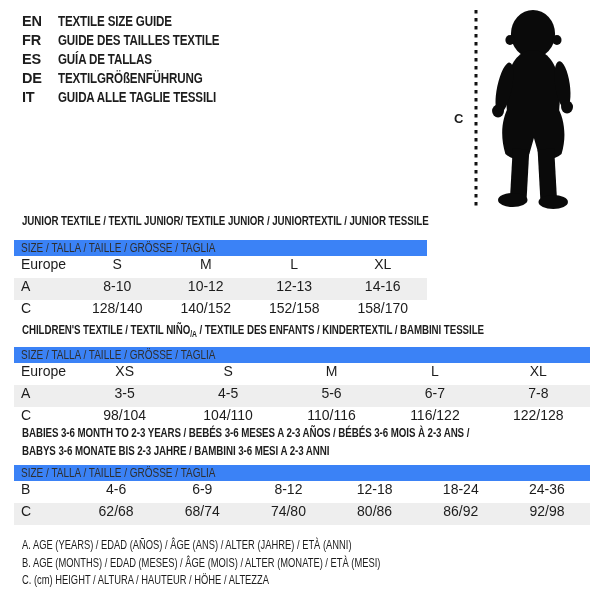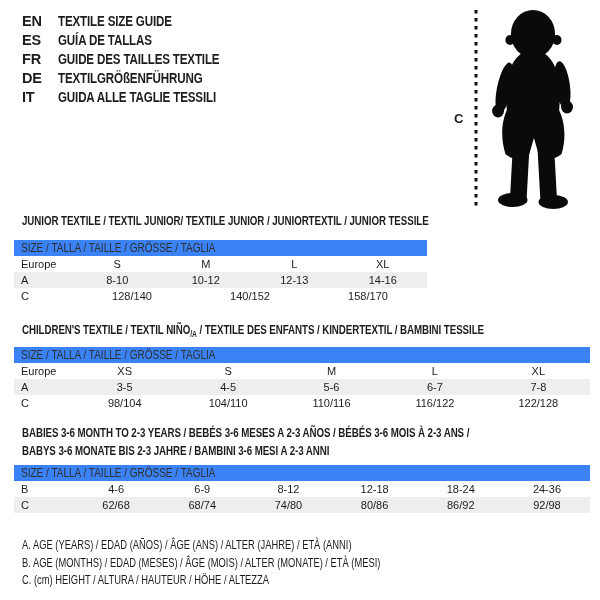--- a/index.html
+++ b/index.html
@@ -18,43 +18,43 @@
   .lang-code{display:inline-block;width:36px;}
 
   
   .figure{position:absolute;left:443px;top:2px;width:150px;height:212px;}
 
   
   .ttitle{position:absolute;left:22px;font-weight:bold;font-size:13px;letter-spacing:-.1px;line-height:18px;white-space:nowrap;}
   .sub{font-size:9px;vertical-align:-3px;}
   .size-table{position:absolute;left:14px;}
   .thead{height:16px;line-height:16px;background:#3b82f6;color:#2e2e2e;font-size:12.5px;padding-left:7px;white-space:nowrap;}
-  .trow{display:flex;height:16px;line-height:17px;font-size:11px;}
+  .trow{display:flex;height:22px;line-height:17px;font-size:14px;}
   .trow.striped{background:#eeeeee;}
   .tlabel{width:52px;padding-left:7px;flex:0 0 auto;text-align:left;}
   .tcell{flex:1 1 0;text-align:center;}
 
   
   .footnotes{position:absolute;left:22px;top:536px;}
   .fnote{height:17.5px;line-height:17.5px;font-weight:normal;font-size:13px;white-space:nowrap;}
 </style>
 </head>
 <body>
 
 <div class="canvas">
 
   <div class="lang-list">
     <div class="lang-row">
       <span class="lang-code">EN</span><span class="cx80">TEXTILE SIZE GUIDE</span>
     </div>
     <div class="lang-row">
-      <span class="lang-code">ES</span><span class="cx80">GUÍA DE TALLAS</span>
+      <span class="lang-code">FR</span><span class="cx80">GUIDE DES TAILLES TEXTILE</span>
     </div>
     <div class="lang-row">
-      <span class="lang-code">FR</span><span class="cx80">GUIDE DES TAILLES TEXTILE</span>
+      <span class="lang-code">ES</span><span class="cx80">GUÍA DE TALLAS</span>
     </div>
     <div class="lang-row">
       <span class="lang-code">DE</span><span class="cx80">TEXTILGRÖßENFÜHRUNG</span>
     </div>
     <div class="lang-row">
       <span class="lang-code">IT</span><span class="cx80">GUIDA ALLE TAGLIE TESSILI</span>
     </div>
   </div>
 
   <div class="figure">
@@ -98,20 +98,21 @@
           <span class="tlabel">A</span>
           <span class="tcell">8-10</span>
           <span class="tcell">10-12</span>
           <span class="tcell">12-13</span>
           <span class="tcell">14-16</span>
         </div>
         <div class="trow">
           <span class="tlabel">C</span>
           <span class="tcell">128/140</span>
           <span class="tcell">140/152</span>
+          <span class="tcell">152/158</span>
           <span class="tcell">158/170</span>
         </div>
       </div>
   </div>
 
   <div class="ttitle" style="top:321px;">
     <span class="cx75"><span>CHILDREN'S TEXTILE / TEXTIL NIÑO</span><span class="sub">/A</span><span> / TEXTILE DES ENFANTS / KINDERTEXTIL / BAMBINI TESSILE</span></span>
   </div>
   <div class="size-table" style="top:347px;width:576px;">
     <div class="thead">

